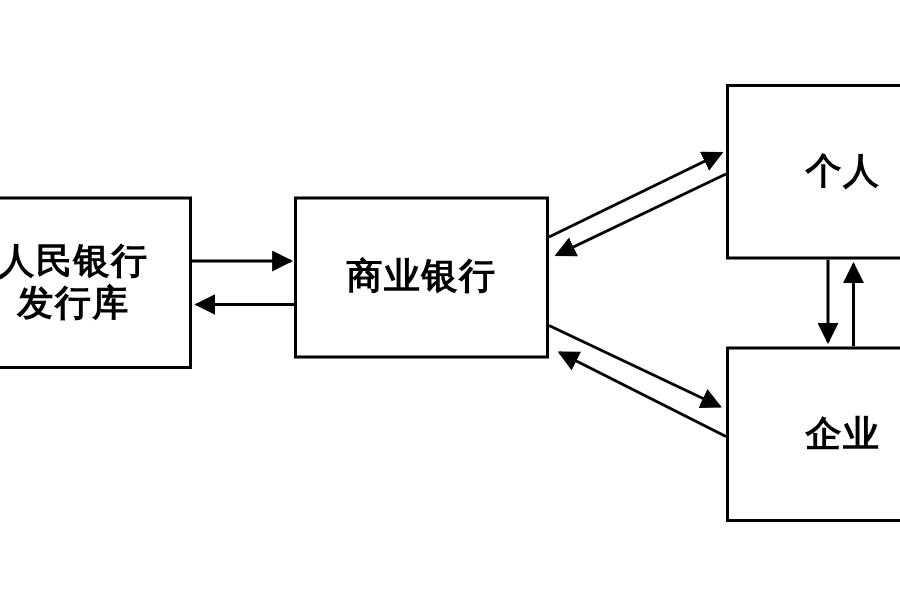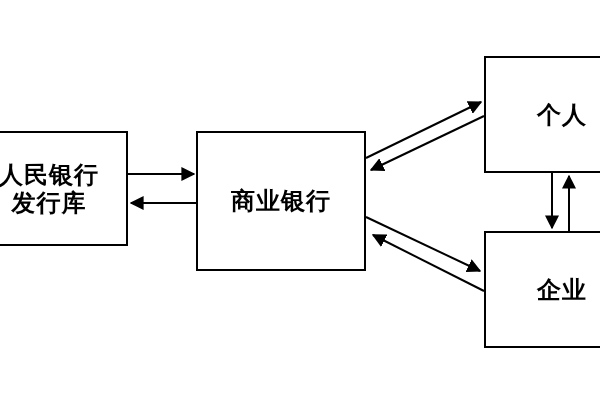--- a/index.html
+++ b/index.html
@@ -27,21 +27,21 @@
     align-items: center;
     justify-content: center;
     color: #000000;
     font-weight: bold;
     font-size: 24px;
     line-height: 1.13;
     letter-spacing: 1px;
     text-align: center;
   }
   .box-pbc        { left: -30px; top: 131px; width: 158px; height: 115px; }
-  .box-commercial { left: 196px; top: 131px; width: 170px; height: 140px; }
+  .box-commercial { left: 196px; top: 131px; width: 170px; height: 108px; }
   .box-individual { left: 484px; top:  56px; width: 156px; height: 117px; }
   .box-enterprise { left: 484px; top: 231px; width: 156px; height: 117px; }
 </style>
 </head>
 <body>
 
 <div class="canvas">
 
   <svg class="arrows" viewBox="0 0 600 400" xmlns="http://www.w3.org/2000/svg">
     <defs>

